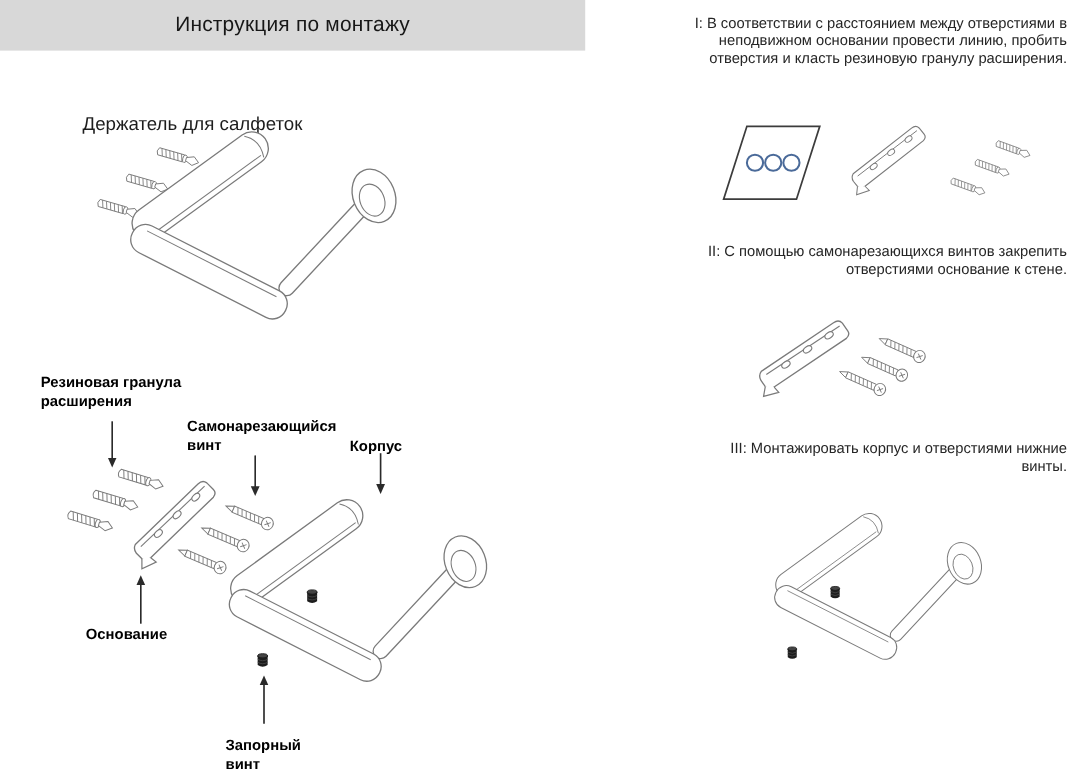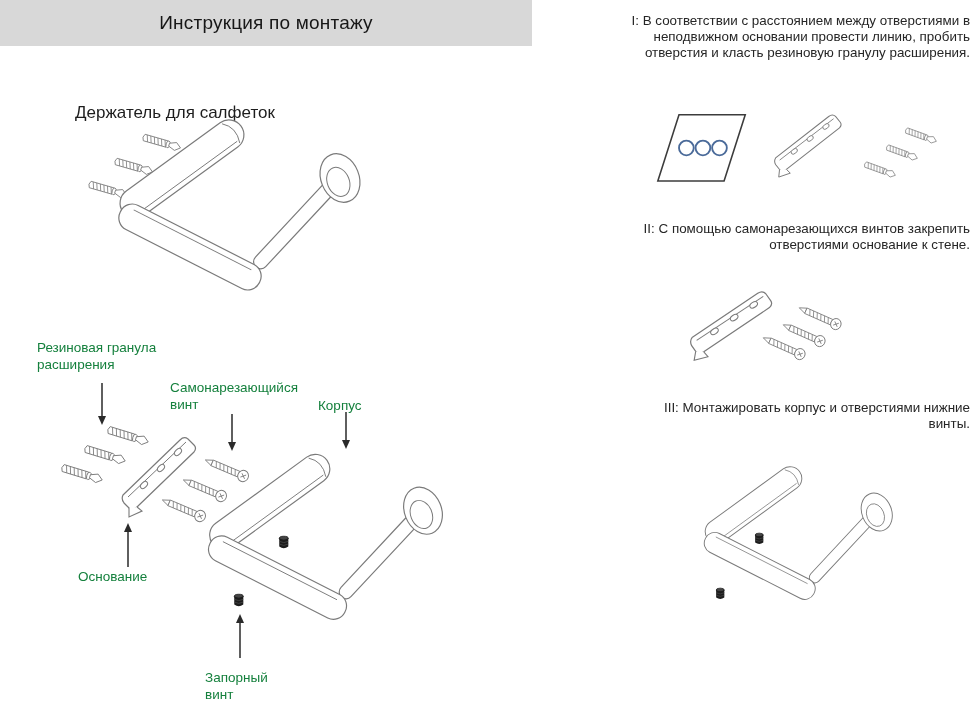--- a/index.html
+++ b/index.html
@@ -16,21 +16,21 @@
   .subtitle {
     position:absolute; left:75px; top:59px; width:360px;
     text-align:left; font-size:17px; color:#1d1d1d;margin-top:44px;
   }
   .step-text {
     position:absolute; font-size:13.4px; line-height:16px;
     white-space:pre-line; color:#262626;text-align:right;
   }
   .part-label {
     position:absolute; font-size:13.5px; line-height:17px;
-    white-space:pre-line; color:#15803d;
+    white-space:pre-line; color:#000000;font-weight:bold;
   }
   .center { text-align:left; }
   svg.fig { position:absolute; overflow:visible; }
   .ln { stroke:#2a2a2a; stroke-width:1.5; }
 </style>
 </head>
 <body>
 
 <svg width="0" height="0" style="position:absolute" aria-hidden="true">
   <defs>

